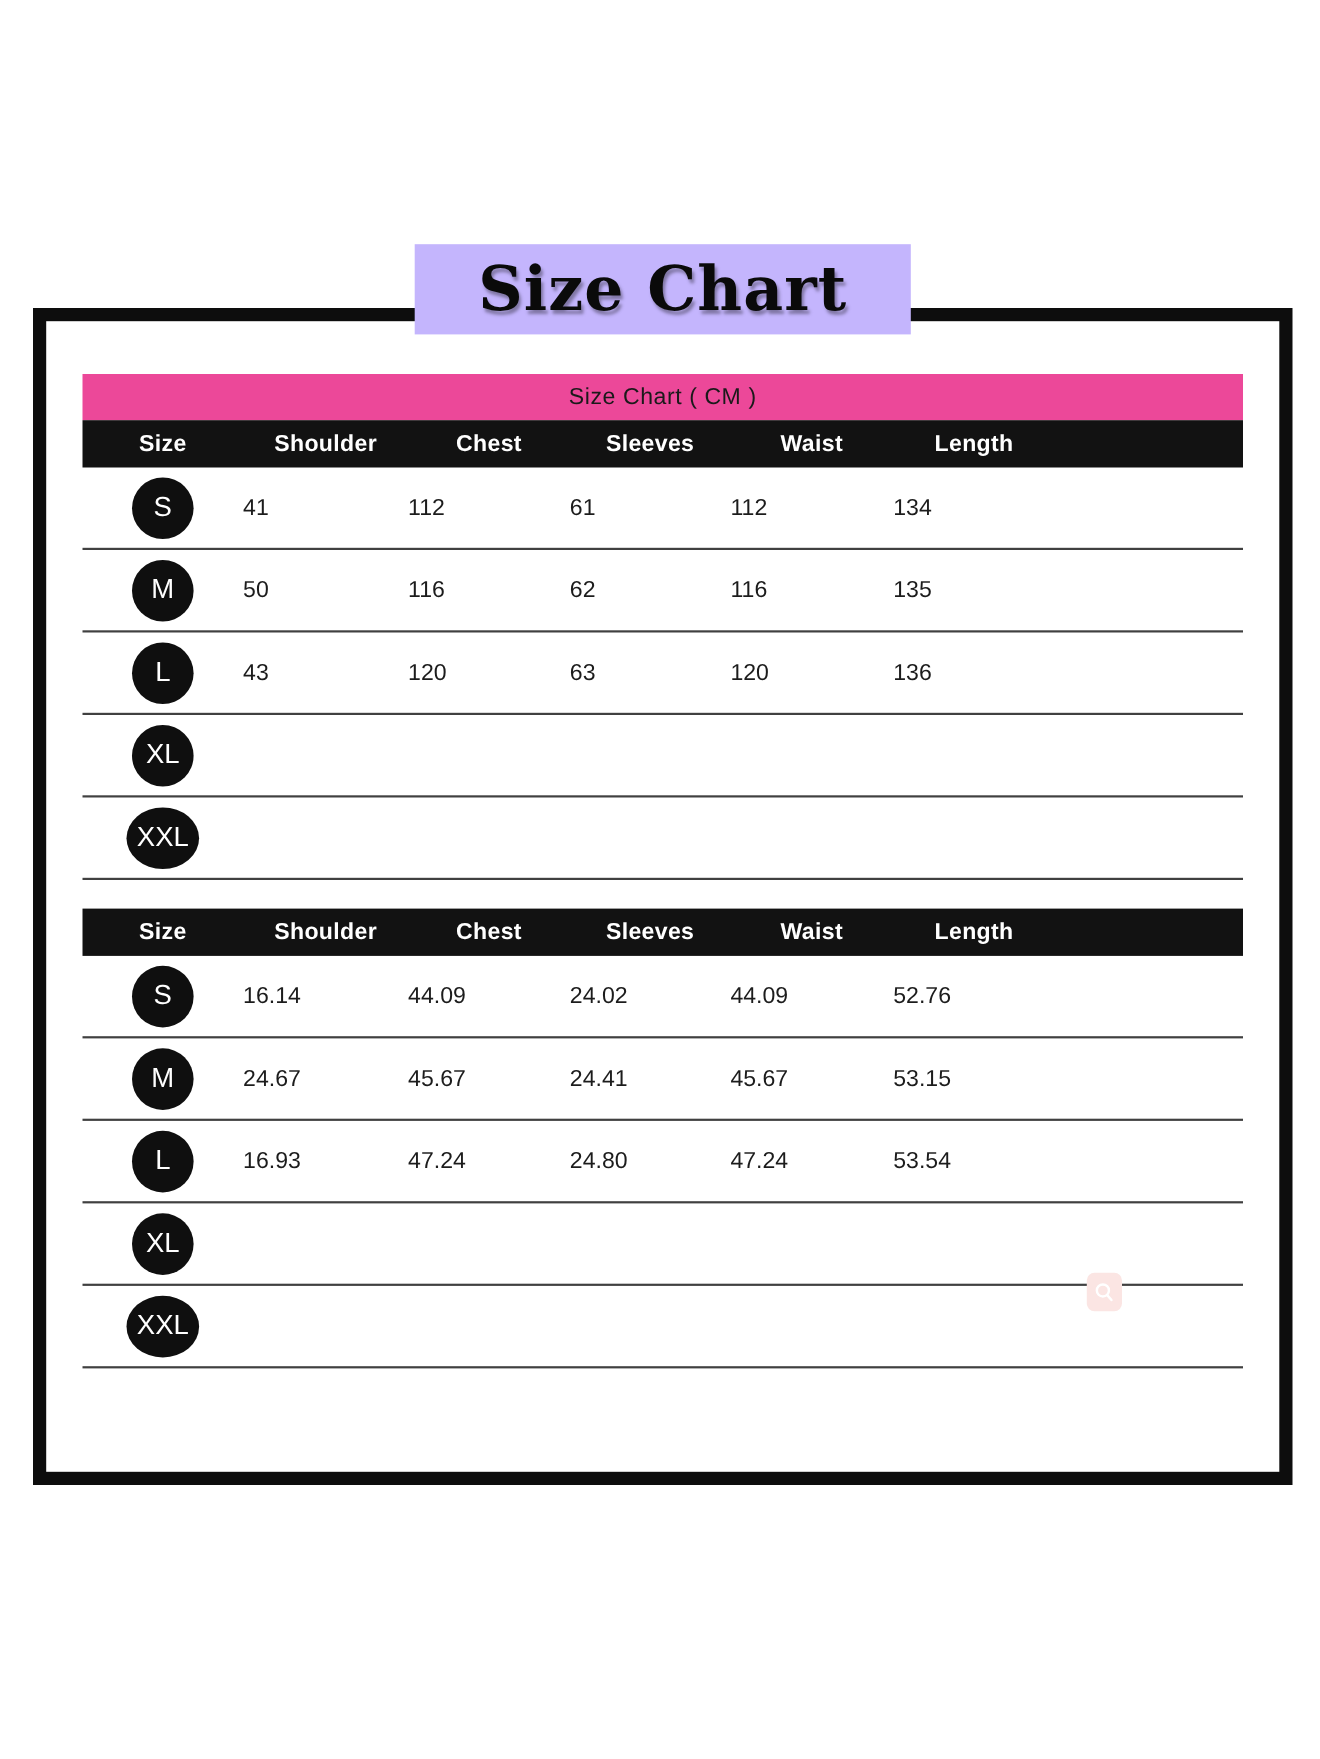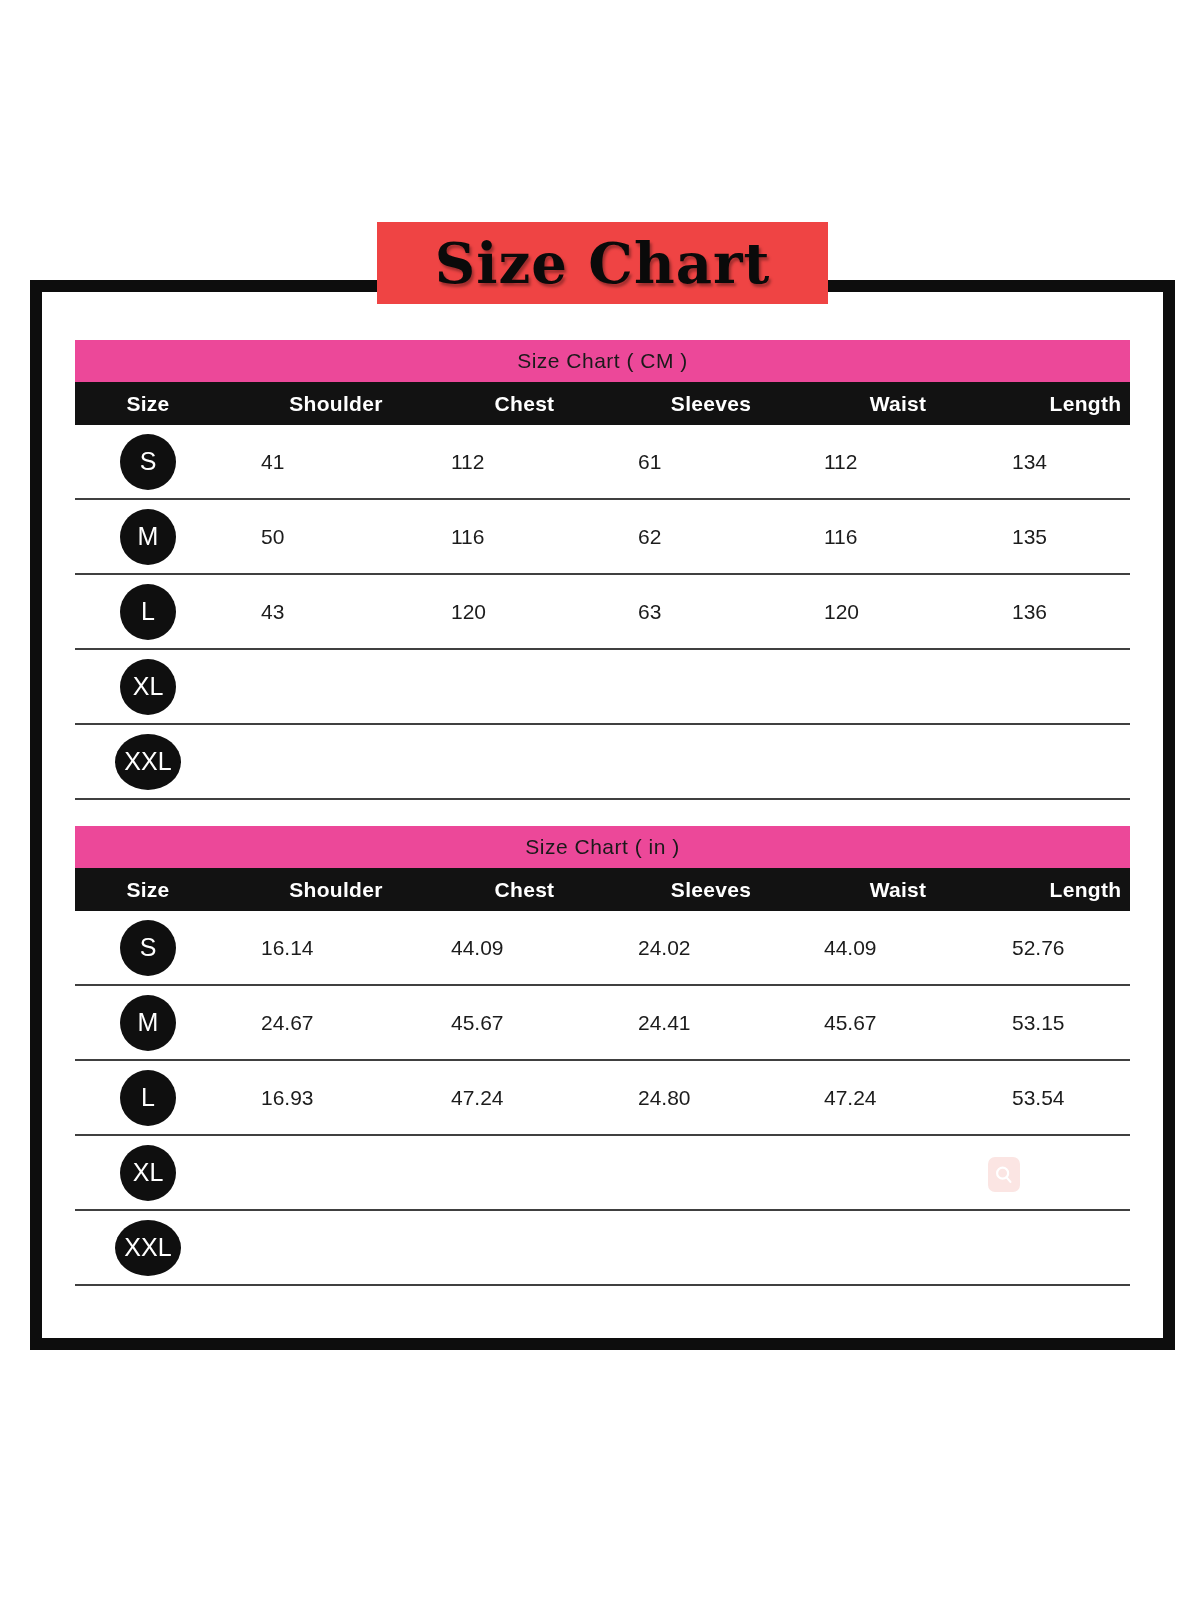--- a/index.html
+++ b/index.html
@@ -6,38 +6,37 @@
   .page{
     position:relative;width:1200px;height:1599px;background:#ffffff;
     font-family:"Liberation Sans", sans-serif;overflow:hidden;
   }
   .frame{
     position:absolute;left:30px;top:280px;width:1145px;height:1070px;
     border:12px solid #0d0d0d;box-sizing:border-box;background:#fff;
   }
   .title-wrap{
     position:absolute;top:222px;left:377px;width:451px;height:82px;
-    background:#ef4444;z-index:3;display:flex;align-items:center;justify-content:center;
+    background:#c4b5fd;z-index:3;display:flex;align-items:center;justify-content:center;
   }
   .title{
     font-family:"DejaVu Serif", serif;font-weight:700;font-size:56px;
     color:#0a0a0a;letter-spacing:1px;white-space:nowrap;
     text-shadow:2px 3px 3px rgba(0,0,0,0.35);
   }
   .size-table{margin:0 33px;}
   .size-table.first{margin-top:48px;}
   .size-table.second{margin-top:26px;}
   .caption{
     height:42px;background:#ec4899;display:flex;align-items:center;justify-content:center;
     font-size:21px;color:#1a1a1a;letter-spacing:0.5px;
   }
   .grid-row{
     display:grid;grid-template-columns:146px 150px 147px 146px 148px 147px 1fr;
     align-items:center;
-    gap:40px;
   }
   .head-row{
     height:43px;background:#121212;color:#ffffff;font-weight:bold;font-size:21px;
   }
   .head-row .col-h{text-align:center;letter-spacing:0.3px;}
   .body-row{
     height:75px;border-bottom:2px solid #404040;box-sizing:border-box;
     font-size:21px;color:#1c1c1c;
   }
   .cell{text-align:left;}
@@ -125,21 +124,20 @@
           </div>
         <div class="cell"></div>
         <div class="cell"></div>
         <div class="cell"></div>
         <div class="cell"></div>
         <div class="cell"></div>
       </div>
     </div>
 
     <div class="size-table second">
-      <div class="caption">Size Chart ( in )</div>
       <div class="grid-row head-row">
         <div class="col-h">Size</div>
         <div class="col-h">Shoulder</div>
         <div class="col-h">Chest</div>
         <div class="col-h">Sleeves</div>
         <div class="col-h">Waist</div>
         <div class="col-h">Length</div>
       </div>
 
       <div class="grid-row body-row">

